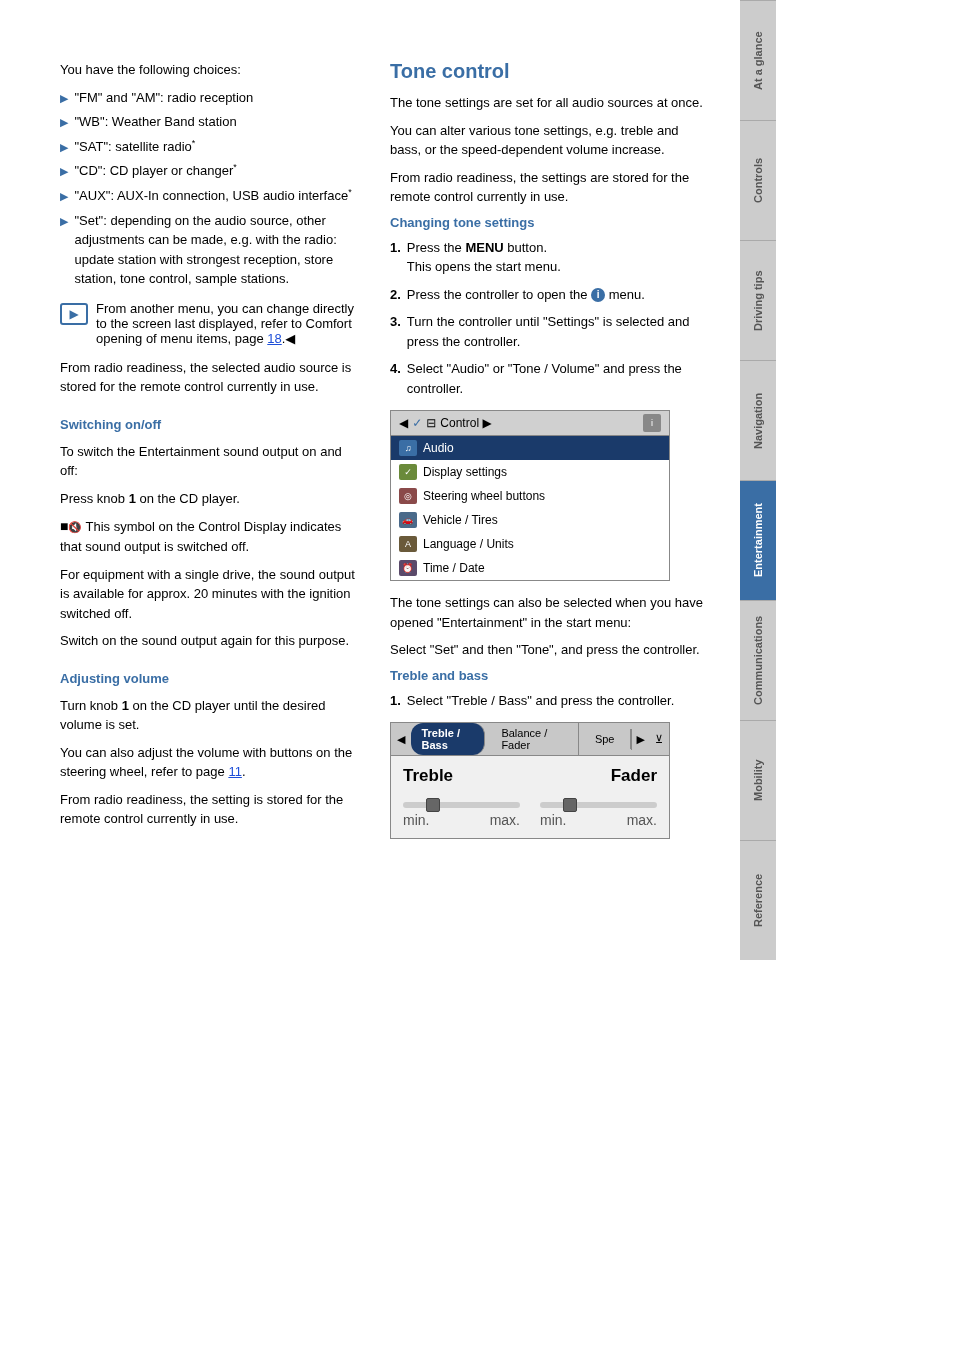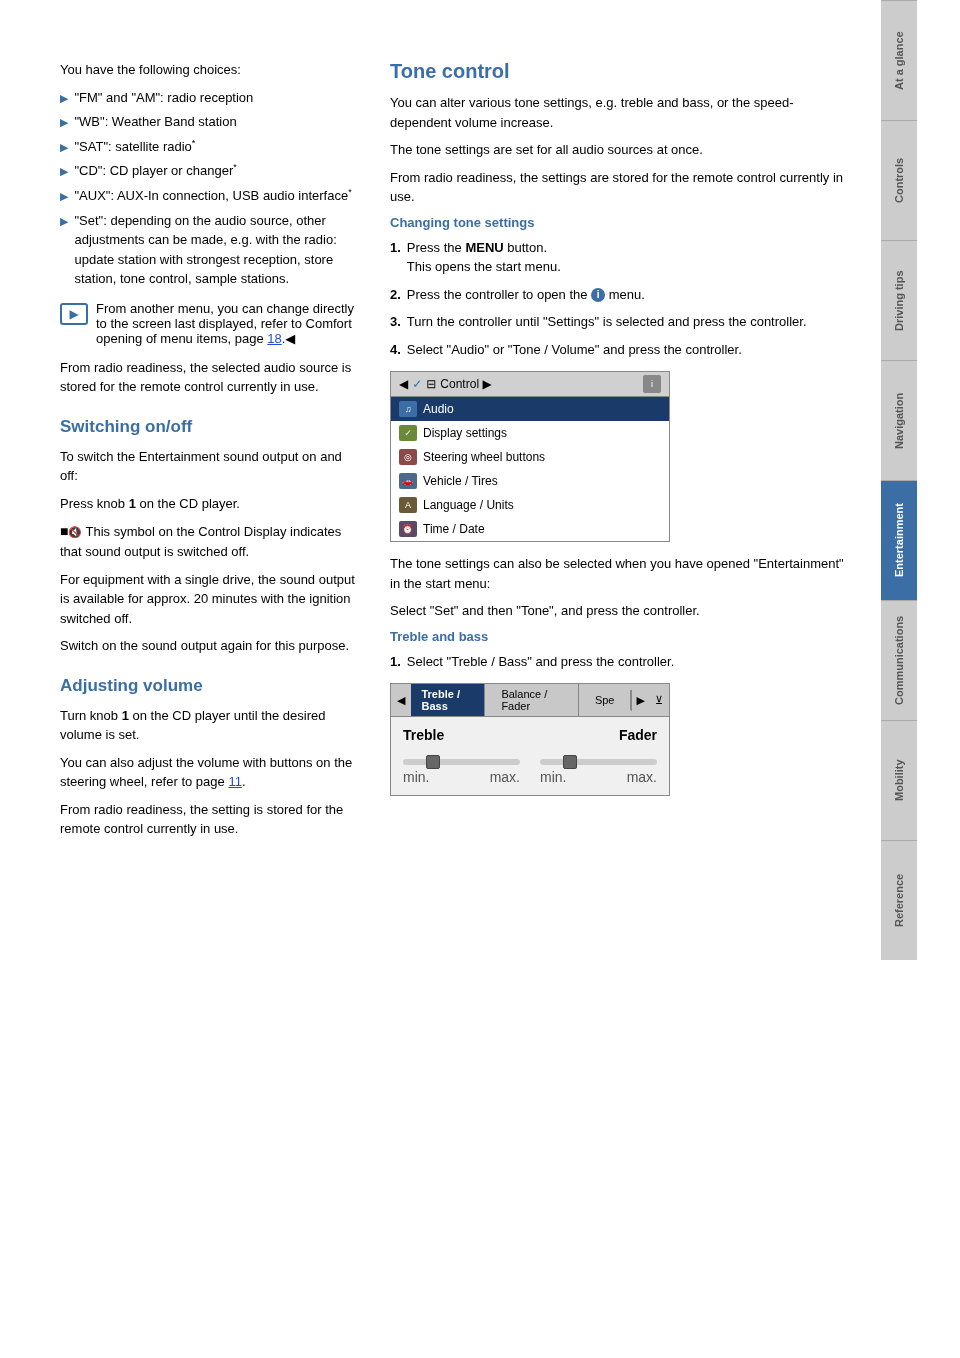--- a/index.html
+++ b/index.html
@@ -8,21 +8,21 @@
       min-height: 1358px;
       font-family: Arial, Helvetica, sans-serif;
       font-size: 13px;
       background: #fff;
       color: #000;
       position: relative;
     }
 
     .page-container {
       display: flex;
-      width: 917px;
+      width: 776px;
       min-height: 1358px;
     }
 
     .main-content {
       flex: 1;
       padding: 60px 30px 40px 60px;
       display: flex;
       gap: 30px;
     }
 
@@ -76,21 +76,21 @@
     .bullet-arrow {
       color: #3a6ea5;
       margin-right: 6px;
       font-size: 11px;
       margin-top: 2px;
       flex-shrink: 0;
     }
 
     .section-heading {
       color: #3a6ea5;
-      font-size: 17px;
+      font-size: 13px;
       font-weight: bold;
       margin-bottom: 10px;
       margin-top: 20px;
     }
 
     .sub-heading {
       color: #3a6ea5;
       font-size: 13px;
       font-weight: bold;
       margin-bottom: 8px;
@@ -224,20 +224,21 @@
       border-bottom: 1px solid #888;
       font-size: 11px;
     }
 
     .treble-bass-tab {
       padding: 4px 10px;
       background: #1a3a6a;
       color: #fff;
       font-weight: bold;
       border-right: 1px solid #888;
+      border-radius: 12px;
     }
 
     .treble-bass-tab-inactive {
       padding: 4px 16px;
       color: #000;
       border-right: 1px solid #888;
     }
 
     .treble-bass-nav {
       margin-left: auto;
@@ -252,21 +253,21 @@
     }
 
     .tb-labels {
       display: flex;
       justify-content: space-between;
       margin-bottom: 16px;
     }
 
     .tb-label {
       font-weight: bold;
-      font-size: 14px;
+      font-size: 17px;
     }
 
     .tb-sliders {
       display: flex;
       gap: 20px;
     }
 
     .tb-slider-group {
       flex: 1;
     }
@@ -394,22 +395,22 @@
       <p>Turn knob <strong>1</strong> on the CD player until the desired volume is set.</p>
       <p>You can also adjust the volume with buttons on the steering wheel, refer to page <span class="link-text">11</span>.</p>
       <p>From radio readiness, the setting is stored for the remote control currently in use.</p>
 
     </div>
 
     <div class="right-column">
 
       <h1 class="section-heading" style="font-size:20px; margin-top:0;">Tone control</h1>
 
+      <p>The tone settings are set for all audio sources at once.</p>
       <p>You can alter various tone settings, e.g. treble and bass, or the speed-dependent volume increase.</p>
-      <p>The tone settings are set for all audio sources at once.</p>
       <p>From radio readiness, the settings are stored for the remote control currently in use.</p>
 
       <h3 class="sub-heading">Changing tone settings</h3>
 
       <div class="numbered-list">
         <div class="numbered-item">
           <span class="num bold">1.</span>
           <span>Press the <strong>MENU</strong> button.<br>This opens the start menu.</span>
         </div>
         <div class="numbered-item">

